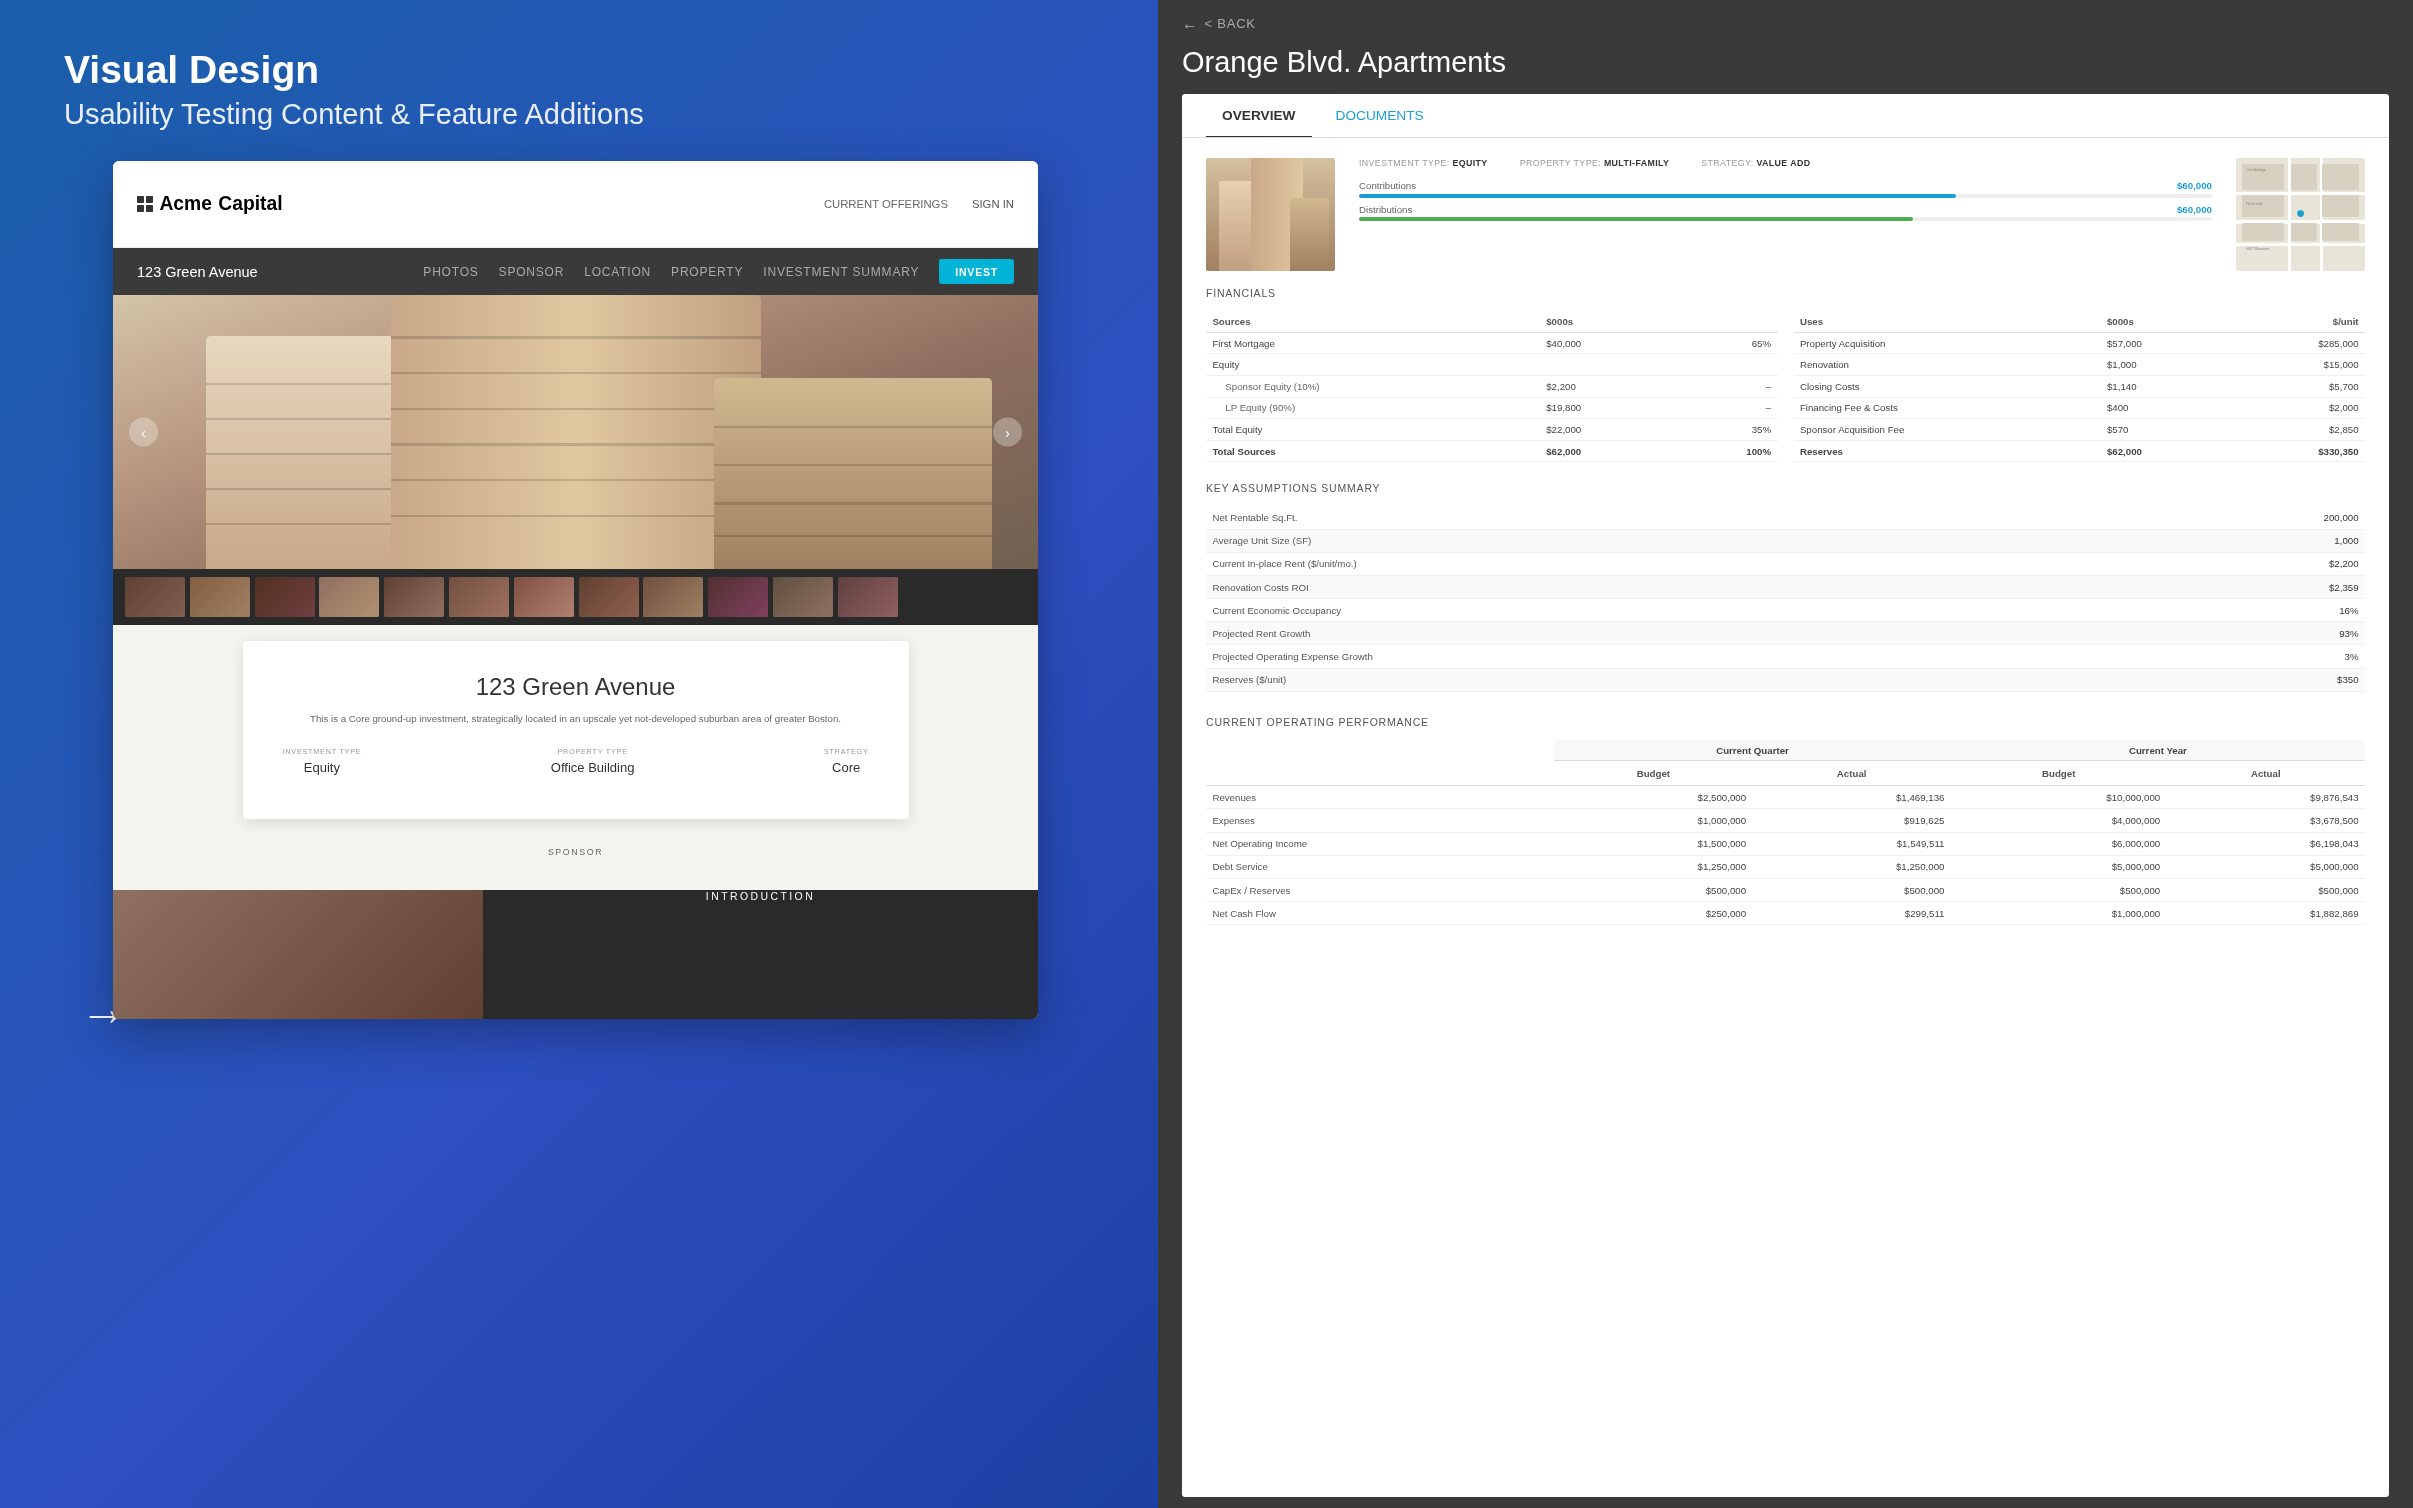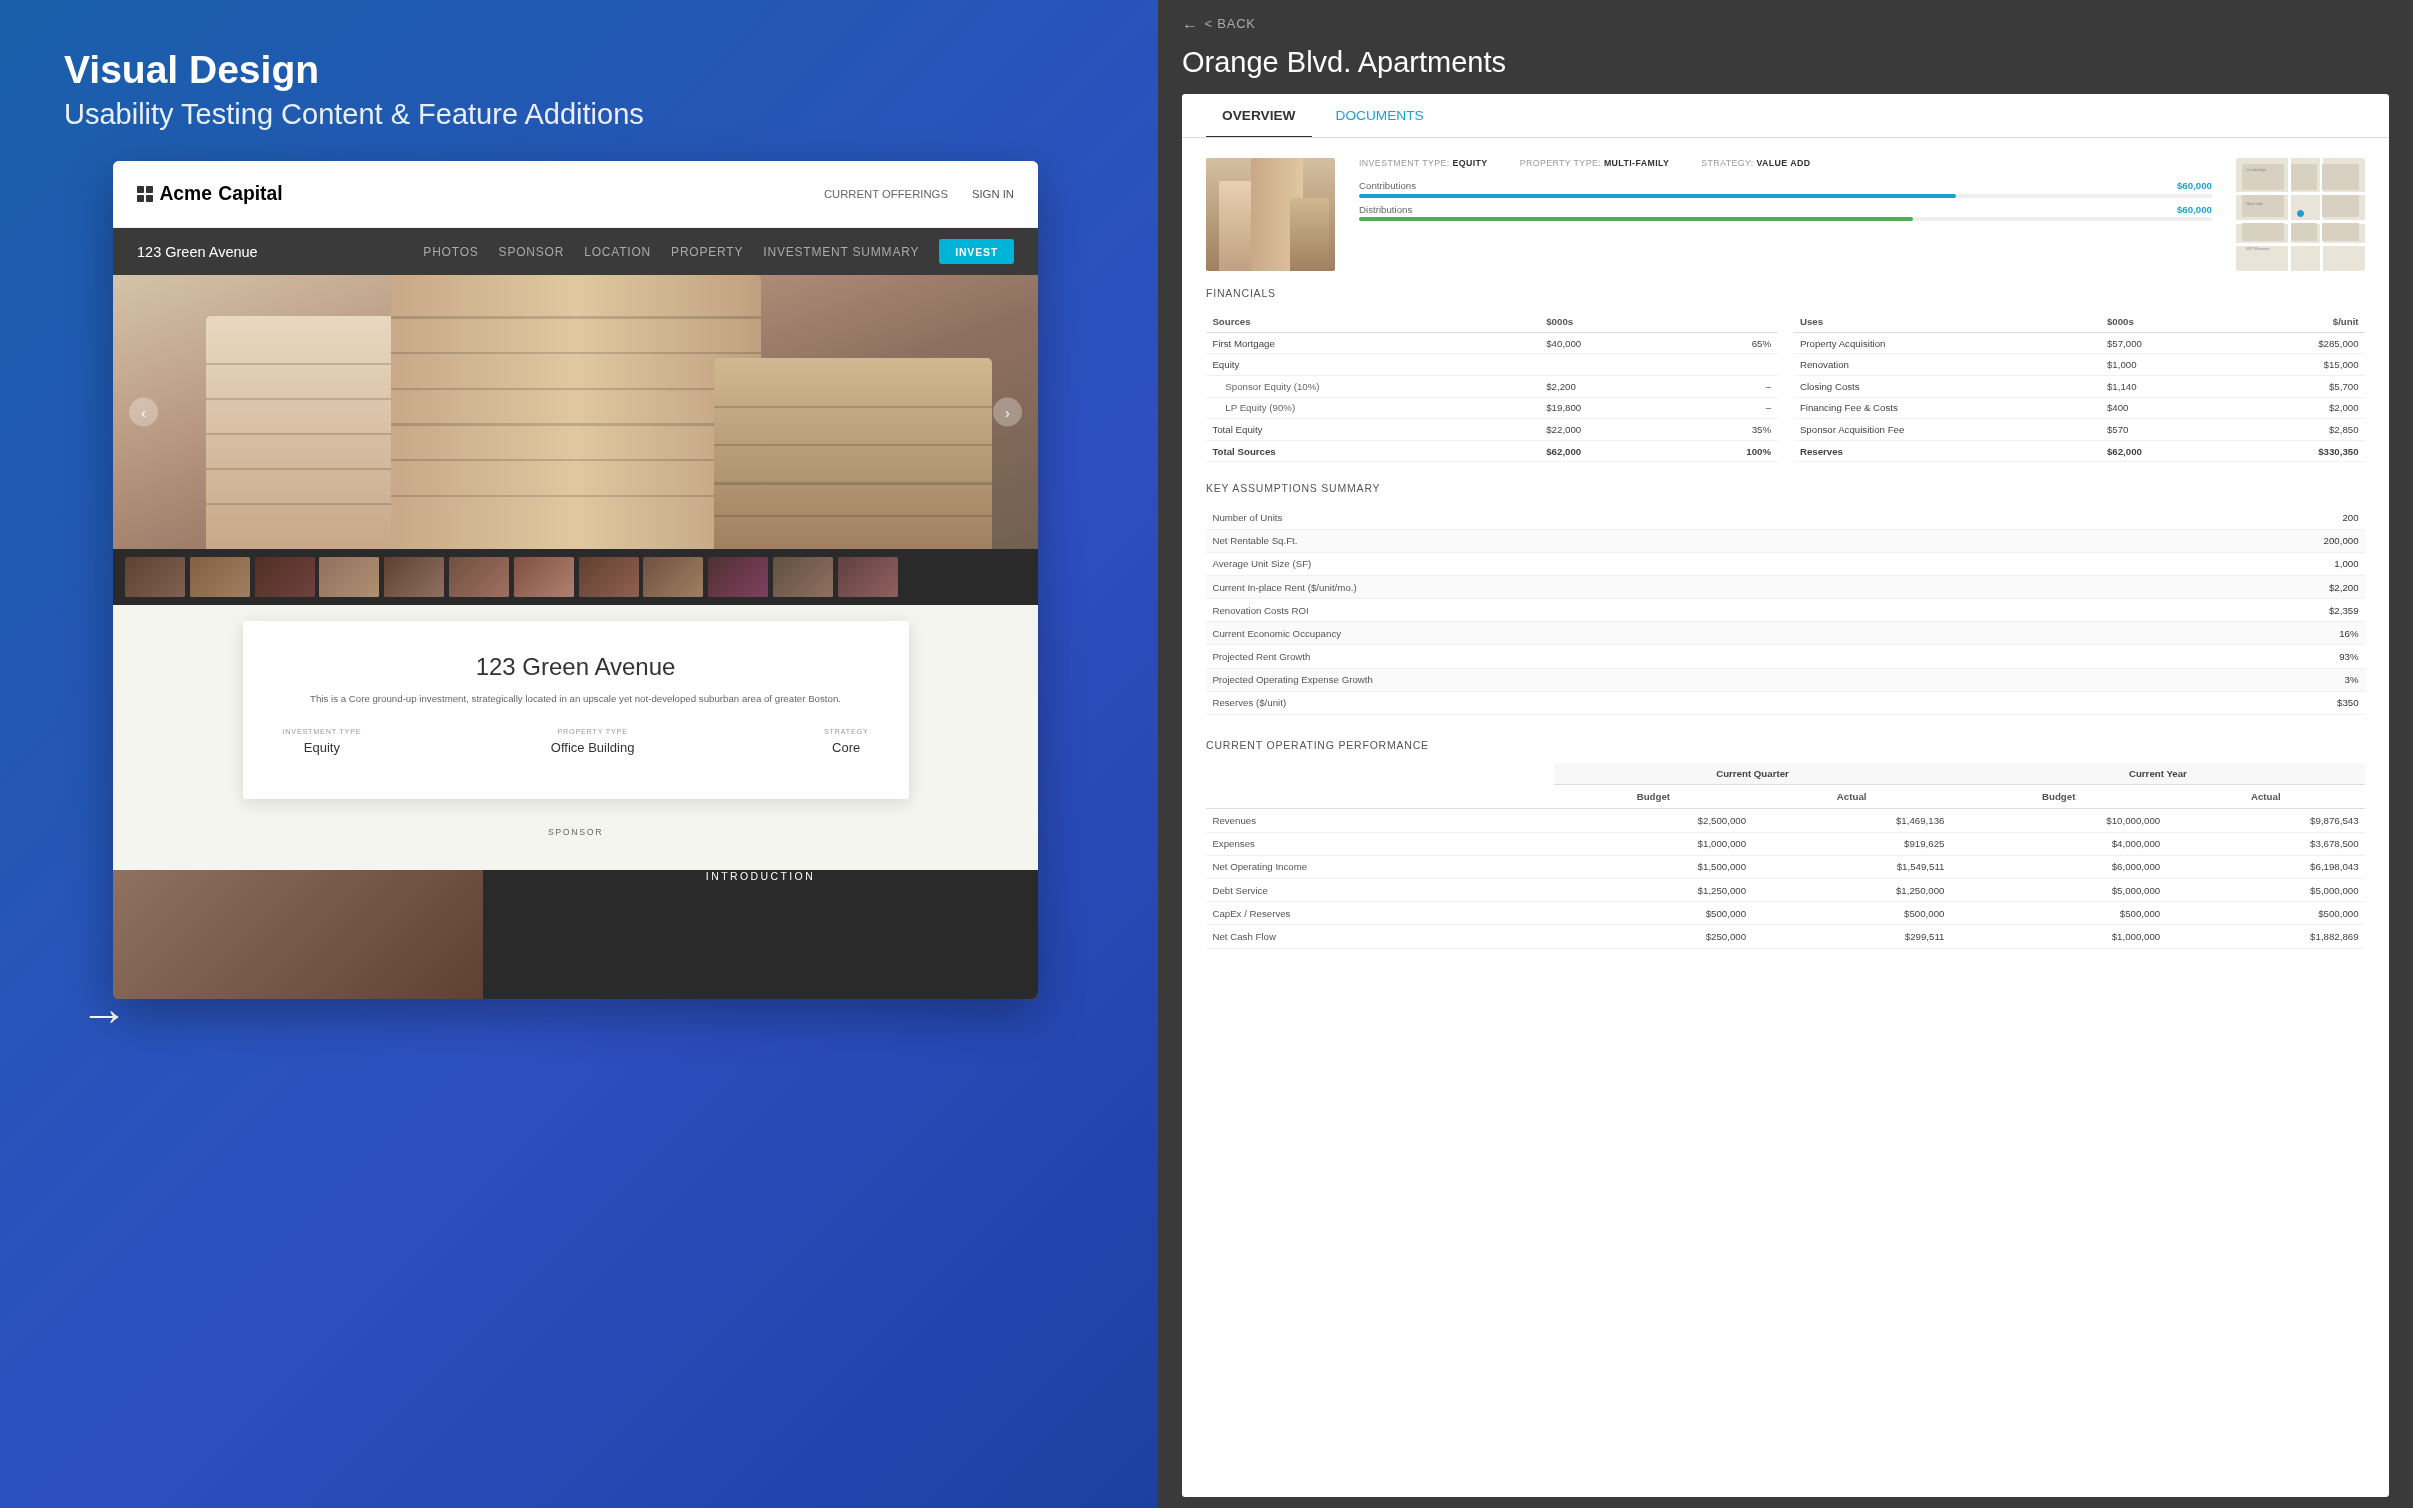--- a/index.html
+++ b/index.html
@@ -53,21 +53,21 @@
       width: 925px;
       background: #fff;
       border-radius: 6.4px;
       box-shadow: 0 16px 48px rgba(0,0,0,0.3);
       overflow: hidden;
     }
 
     
     .nav-bar {
       background: #fff;
-      padding: 22px 24px;
+      padding: 32px 24px;
       display: flex;
       align-items: center;
       justify-content: space-between;
       border-bottom: 0.8px solid #eee;
       gap: 22px;
     }
     .nav-logo {
       display: flex;
       align-items: center;
       gap: 6.4px;
@@ -918,24 +918,20 @@
             </table>
           </div>
         </div>
       </div>
 
       <div style="margin-top: 20px;">
         <div class="section-title">KEY ASSUMPTIONS SUMMARY</div>
         <table class="assumptions-table">
           <tbody>
             <tr>
-              <td>Number of Units</td>
-              <td>200</td>
-            </tr>
-            <tr>
               <td>Net Rentable Sq.Ft.</td>
               <td>200,000</td>
             </tr>
             <tr>
               <td>Average Unit Size (SF)</td>
               <td>1,000</td>
             </tr>
             <tr>
               <td>Current In-place Rent ($/unit/mo.)</td>
               <td>$2,200</td>

